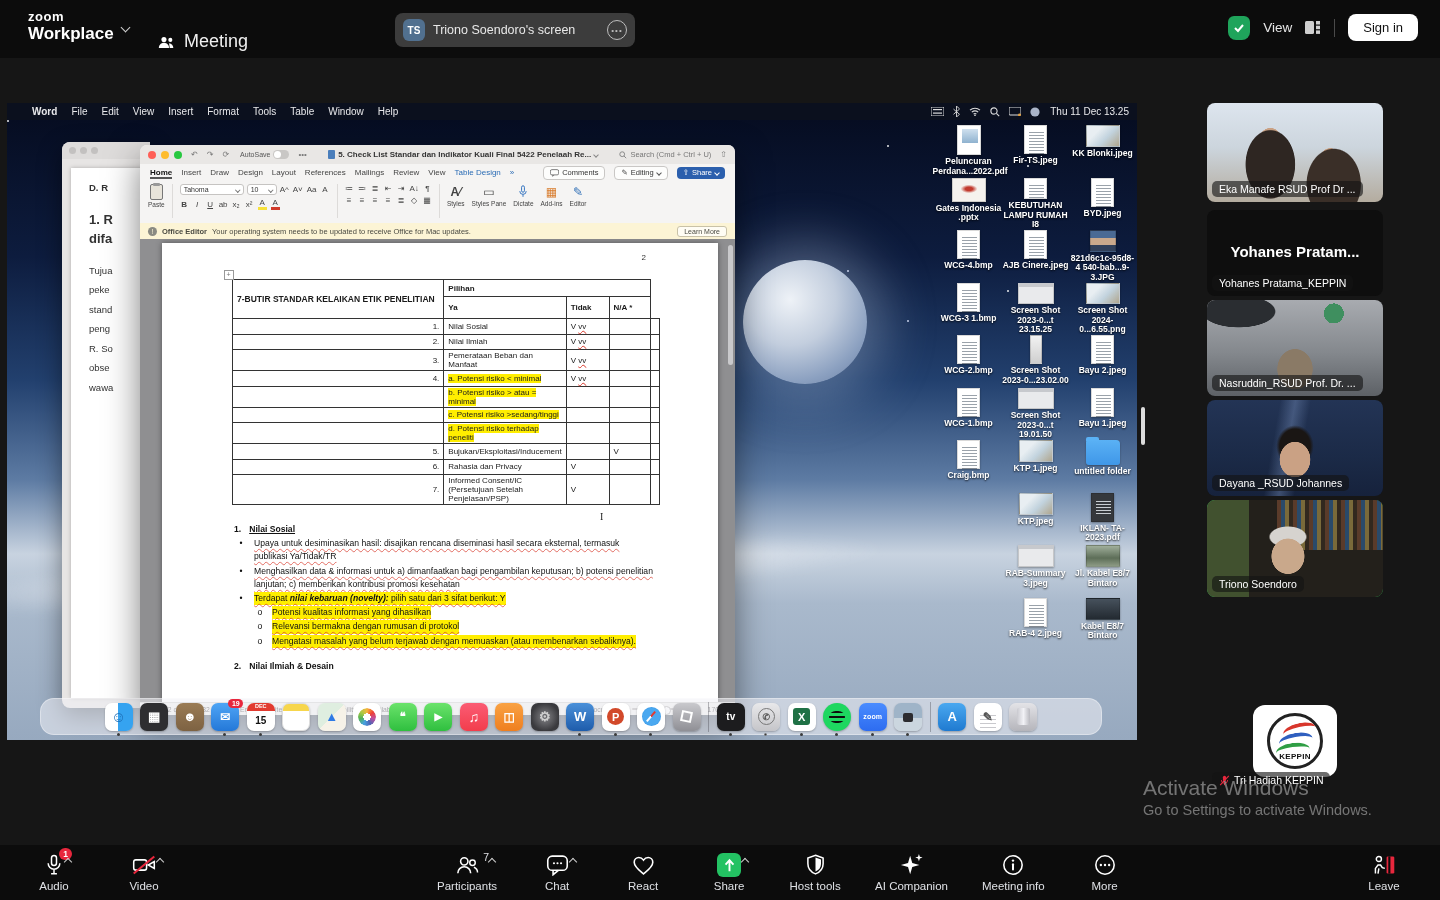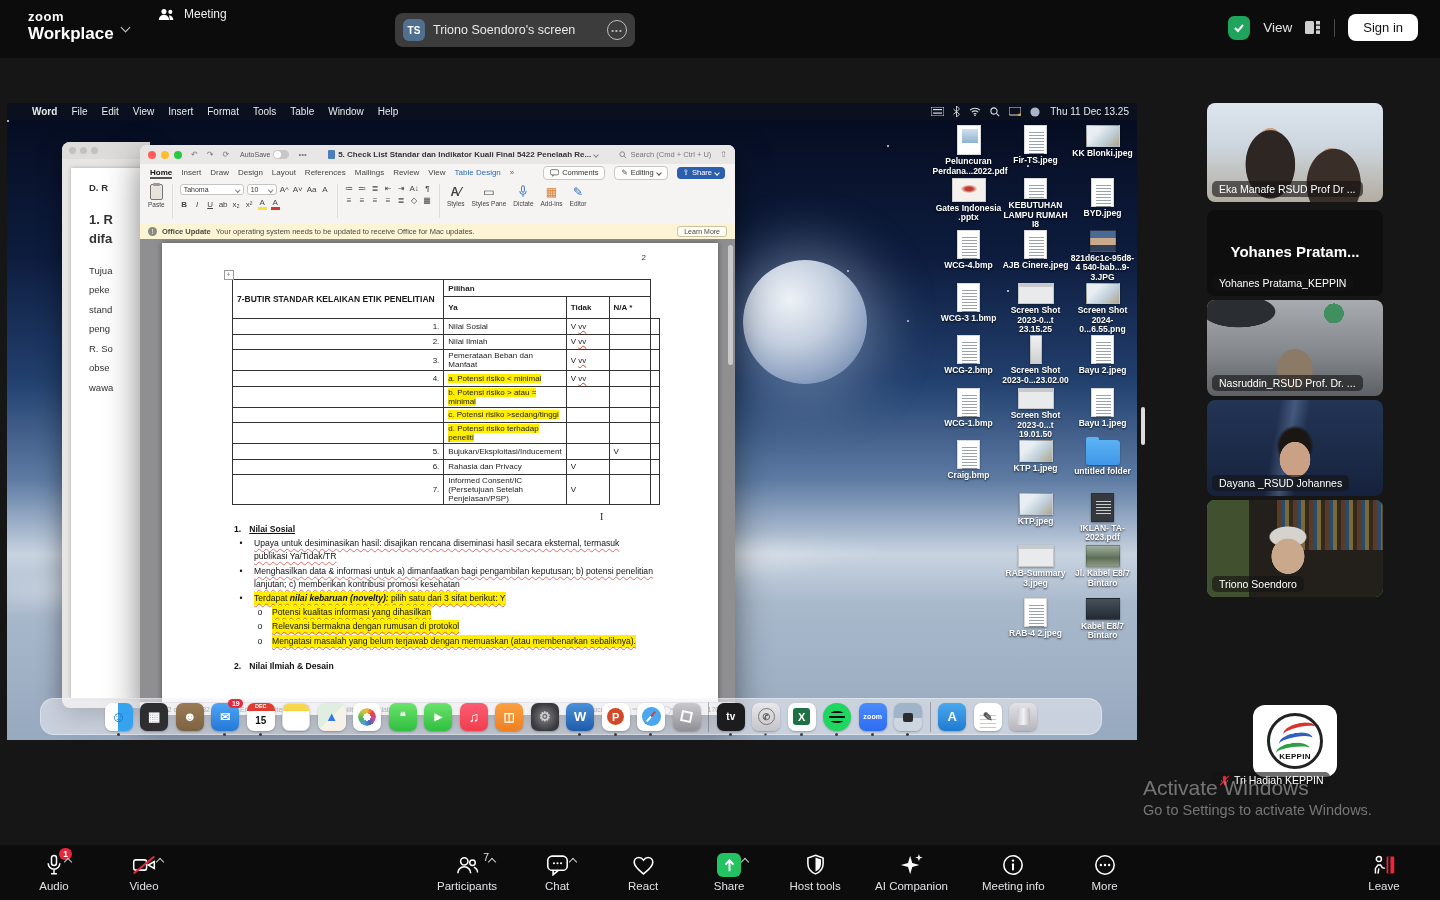--- a/index.html
+++ b/index.html
@@ -6,21 +6,21 @@
   html,body { width:1440px; height:900px; background:#101010; font-family:"Liberation Sans",sans-serif; overflow:hidden; }
   .stage { position:relative; width:1440px; height:900px; background:#161616; }
 
   
   .topbar { position:absolute; left:0; top:0; width:1440px; height:58px; background:#0c0c0c; color:#fff; }
   .zlogo { position:absolute; left:28px; top:10px; line-height:1; }
   .zlogo .l1 { font-size:13px; font-weight:bold; letter-spacing:.5px; }
   .zlogo .l2 { font-size:17px; font-weight:bold; margin-top:2px; }
   .chev { display:inline-block; width:7px; height:7px; border-right:1.6px solid #cfcfcf; border-bottom:1.6px solid #cfcfcf; transform:rotate(45deg); }
   .logo-chev { position:absolute; left:122px; top:24px; }
-  .meeting-tab { position:absolute; left:158px; top:7px; display:flex; align-items:center; gap:9px; font-size:12px; color:#f0f0f0; }
+  .meeting-tab { position:absolute; left:158px; top:31px; display:flex; align-items:center; gap:9px; font-size:18px; color:#f0f0f0; }
   .share-pill { position:absolute; left:395px; top:13px; width:240px; height:34px; background:#3c3c3c; border-radius:8px; display:flex; align-items:center; padding:0 8px; gap:8px; }
   .ts-avatar { width:22px; height:22px; border-radius:6px; background:#51708f; color:#fff; font-size:10px; font-weight:bold; display:flex; align-items:center; justify-content:center; }
   .share-pill .txt { font-size:12.5px; color:#e8e8e8; flex:1; white-space:nowrap; overflow:hidden; }
   .dots-circle { width:20px; height:20px; border:1.4px solid #bdbdbd; border-radius:50%; color:#bdbdbd; font-size:8px; letter-spacing:1px; display:flex; align-items:center; justify-content:center; }
   .topbar-right { position:absolute; right:22px; top:14px; display:flex; align-items:center; gap:13px; }
   .enc-shield { width:22px; height:24px; background:#1fa45b; border-radius:6px 6px 8px 8px; display:flex; align-items:center; justify-content:center; }
   .view-lbl { font-size:13.5px; color:#e6e6e6; }
   .vdivider { width:1px; height:18px; background:#4a4a4a; }
   .signin { background:#fff; color:#111; font-size:13px; padding:6px 15px; border-radius:8px; font-weight:500; }
 
@@ -597,21 +597,21 @@
             <span class="tlabel">Add-ins</span>
           </div>
           <div class="bigbtn">
             <span class="ic editor">✎</span>
             <span class="tlabel">Editor</span>
           </div>
         </div>
 
         <div class="wbanner">
           <span class="x">!</span>
-          <b>Office Update</b>
+          <b>Office Editor</b>
           <span>Your operating system needs to be updated to receive Office for Mac updates.</span>
           <span class="grow"></span>
           <span class="learnmore">Learn More</span>
         </div>
 
         <div class="wdoc">
           <div class="wpage">
             <div class="pageno">2</div>
 
             <table class="dtable">

